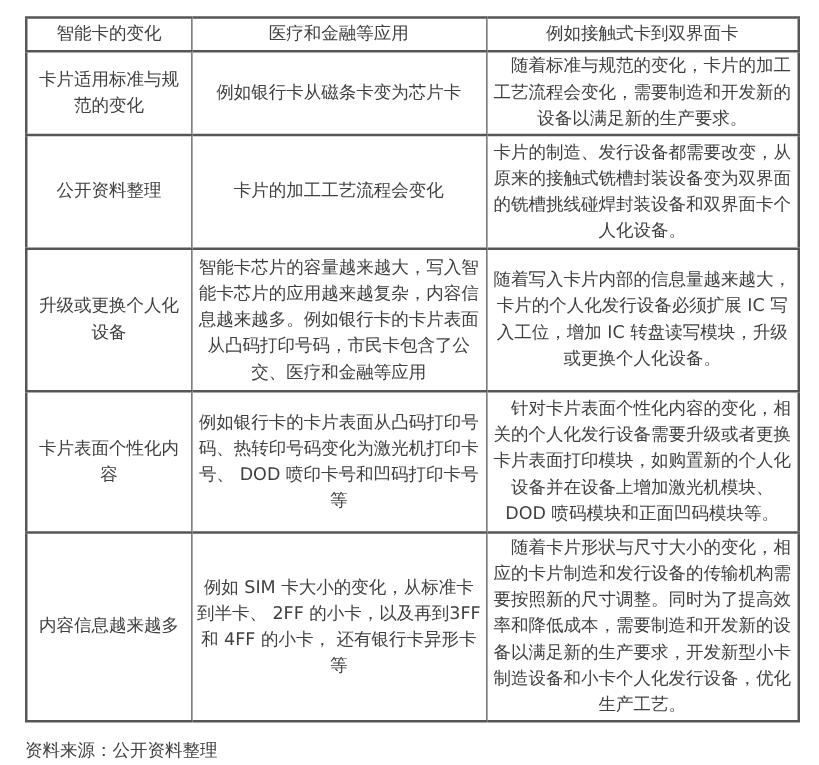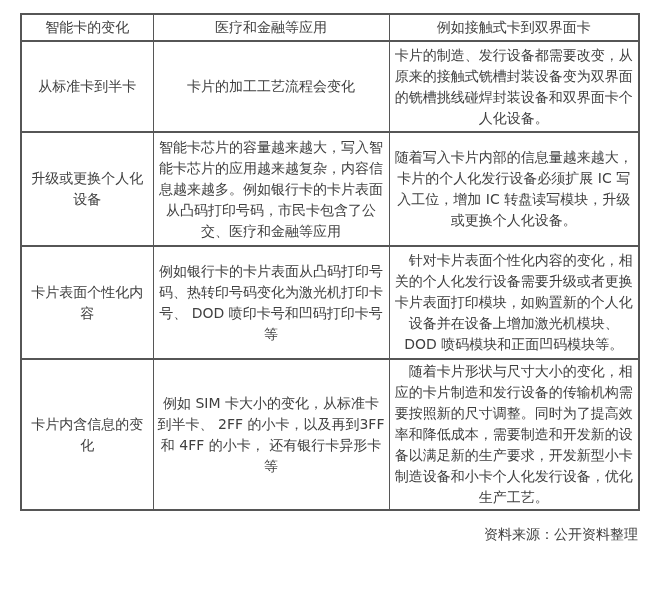--- a/index.html
+++ b/index.html
@@ -42,21 +42,20 @@
   }
   tr.h-row   { height: 27px; margin-left: 36px; }
   tr.row-0   { height: 63px; }
   tr.row-1   { height: 91px; }
   tr.row-2   { height: 114px; }
   tr.row-3   { height: 113px; }
   tr.row-4   { height: 150px; }
   .source-note {
     width: 618px;
     margin-top: 13px;
-    text-align: right;
     font-size: 14px;
     line-height: 20px;
     color: #404040;
   }
 </style>
 </head>
 <body>
 
 <div class="page">
 
@@ -67,37 +66,42 @@
       <col style="width:250px">
     </colgroup>
     <thead>
       <tr class="h-row">
         <th>智能卡的变化</th>
         <th>医疗和金融等应用</th>
         <th>例如接触式卡到双界面卡</th>
       </tr>
     </thead>
     <tbody>
+      <tr class="row-0">
+        <td>卡片适用标准与规范的变化</td>
+        <td>例如银行卡从磁条卡变为芯片卡</td>
+        <td>　随着标准与规范的变化，卡片的加工工艺流程会变化，需要制造和开发新的设备以满足新的生产要求。</td>
+      </tr>
       <tr class="row-1">
-        <td>从标准卡到半卡</td>
+        <td>公开资料整理</td>
         <td>卡片的加工工艺流程会变化</td>
         <td>卡片的制造、发行设备都需要改变，从原来的接触式铣槽封装设备变为双界面的铣槽挑线碰焊封装设备和双界面卡个人化设备。</td>
       </tr>
       <tr class="row-2">
         <td>升级或更换个人化设备</td>
         <td>智能卡芯片的容量越来越大，写入智能卡芯片的应用越来越复杂，内容信息越来越多。例如银行卡的卡片表面从凸码打印号码，市民卡包含了公交、医疗和金融等应用</td>
         <td>随着写入卡片内部的信息量越来越大，卡片的个人化发行设备必须扩展 IC 写入工位，增加 IC 转盘读写模块，升级或更换个人化设备。</td>
       </tr>
       <tr class="row-3">
         <td>卡片表面个性化内容</td>
         <td>例如银行卡的卡片表面从凸码打印号码、热转印号码变化为激光机打印卡号、 DOD 喷印卡号和凹码打印卡号等</td>
         <td>　针对卡片表面个性化内容的变化，相关的个人化发行设备需要升级或者更换卡片表面打印模块，如购置新的个人化设备并在设备上增加激光机模块、DOD 喷码模块和正面凹码模块等。</td>
       </tr>
       <tr class="row-4">
-        <td>卡片内含信息的变化</td>
+        <td>内容信息越来越多</td>
         <td>例如 SIM 卡大小的变化，从标准卡到半卡、 2FF 的小卡，以及再到3FF 和 4FF 的小卡， 还有银行卡异形卡等</td>
         <td>　随着卡片形状与尺寸大小的变化，相应的卡片制造和发行设备的传输机构需要按照新的尺寸调整。同时为了提高效率和降低成本，需要制造和开发新的设备以满足新的生产要求，开发新型小卡制造设备和小卡个人化发行设备，优化生产工艺。</td>
       </tr>
     </tbody>
   </table>
 
   <div class="source-note">资料来源：公开资料整理</div>
 
 </div>
 

